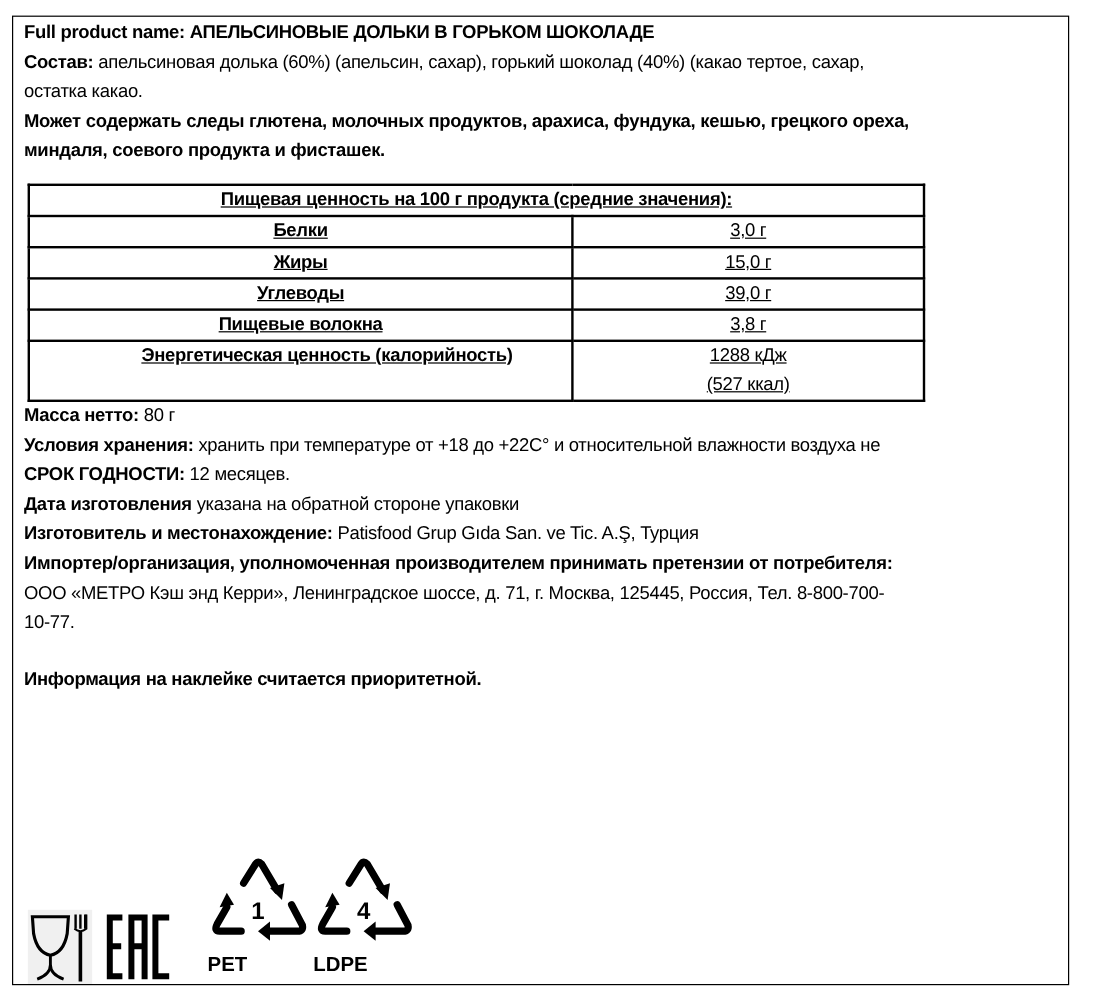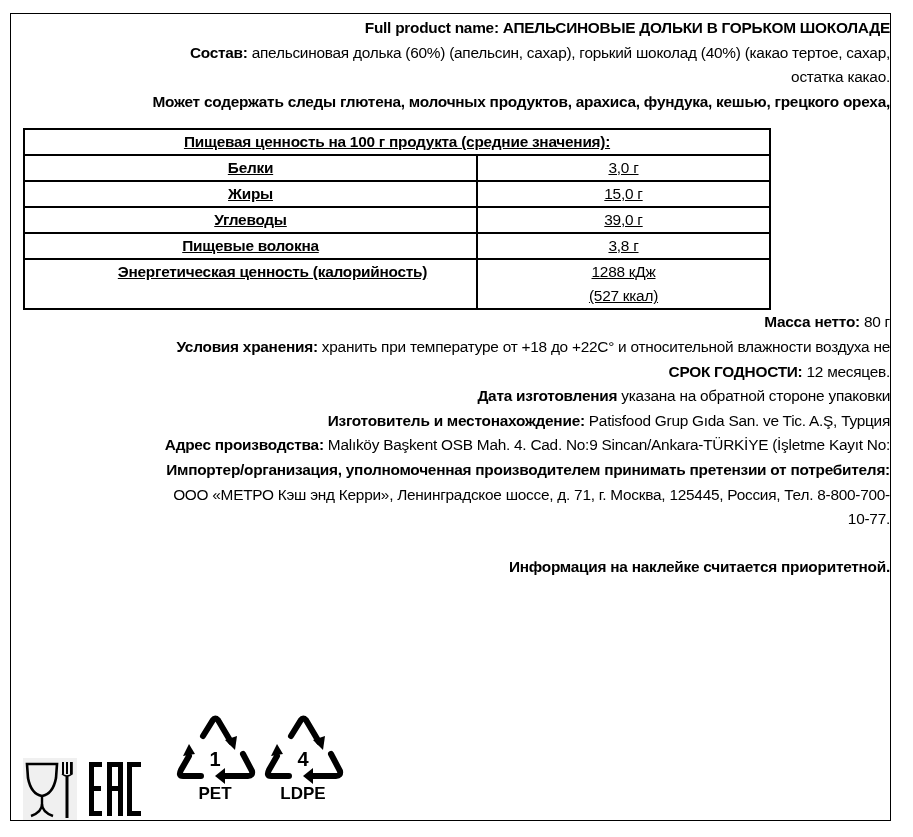--- a/index.html
+++ b/index.html
@@ -2,53 +2,54 @@
 <html><head>
   <meta charset="utf-8">
   <style>
     html, body { margin: 0; padding: 0; background: #ffffff; }
     body { width: 913px; height: 837px; position: relative; overflow: hidden;
            font-family: "Liberation Sans", sans-serif; color: #000; }
     .frame { position: absolute; left: 10px; top: 13px; width: 879px; height: 806px;
              border: 1px solid #000; box-sizing: content-box; }
     .content { position: absolute; left: 9px; top: 2px; width: 870px;
                font-size: 15.4px; line-height: 24.6px; letter-spacing: -0.25px; }
-    .line { white-space: nowrap; text-align: right; }
+    .line { white-space: nowrap; }
     b { font-weight: bold; }
     .spacer { height: 23px; }
     table.nutri { border-collapse: collapse; width: 748px; margin-left: 3px; margin-top: 14px;
                   font-size: 15.4px; letter-spacing: -0.25px; text-decoration: underline; }
     table.nutri td { border: 2px solid #000; text-align: center; padding: 0; height: 24px; line-height: 24px; }
     table.nutri td.label { font-weight: bold; width: 407px; border-radius: 7px; }
     table.nutri td.head { font-weight: bold; }
     table.nutri td.energy-label { vertical-align: top; padding-left: 44px; }
     table.nutri tr.energy td { height: 48px; }
     .icons { position: absolute; left: 12px; bottom: 0px; height: 115px; width: 340px; }
     .icon { position: absolute; }
     .glass-fork { left: 0px; bottom: 0px; width: 54px; height: 62px; }
     .eac { left: 64px; bottom: 2px; width: 56px; height: 58px; }
     .recycle { width: 84px; height: 114px; bottom: 0; }
     .recycle.pet { left: 150px; }
     .recycle.ldpe { left: 238px; }
-    .recycle .code-label { position: absolute; left: 0; width: 84px; bottom: 16px; text-align: center;
+    .recycle .code-label { position: absolute; left: 0; width: 84px; bottom: 6px; text-align: left;
                            font-weight: bold; font-size: 17px; font-family: "Liberation Sans", sans-serif; }
   </style>
 </head>
 <body>
 
 <div class="frame">
   <div class="content">
     <div class="line">
       <b>Full product name:</b><b> АПЕЛЬСИНОВЫЕ ДОЛЬКИ В ГОРЬКОМ ШОКОЛАДЕ</b>
     </div>
     <div class="line">
       <b>Состав:</b><span> апельсиновая долька (60%) (апельсин, сахар), горький шоколад (40%) (какао тертое, сахар,</span>
     </div>
     <div class="line">остатка какао.</div>
     <div class="line"><b>Может содержать следы глютена, молочных продуктов, арахиса, фундука, кешью, грецкого ореха,</b></div>
+    <div class="line"><b>миндаля, соевого продукта и фисташек.</b></div>
 
     <table class="nutri">
       <tbody>
           <tr>
         <td class="head" colspan="2">Пищевая ценность на 100 г продукта (средние значения):</td>
       </tr>
       <tr>
         <td class="label">Белки</td>
         <td>3,0 г</td>
       </tr>
@@ -81,23 +82,20 @@
       <b>Условия хранения:</b><span> хранить при температуре от +18 до +22С° и относительной влажности воздуха не</span>
     </div>
     <div class="line">
       <b>СРОК ГОДНОСТИ:</b><span> 12 месяцев.</span>
     </div>
     <div class="line">
       <b>Дата изготовления</b><span> указана на обратной стороне упаковки</span>
     </div>
     <div class="line">
       <b>Изготовитель и местонахождение:</b><span> Patisfood Grup Gıda San. ve Tic. A.Ş, Турция</span>
-    </div>
-    <div class="line">
-      <b>Адрес производства:</b><span> Malıköy Başkent OSB Mah. 4. Cad. No:9 Sincan/Ankara-TÜRKİYE (İşletme Kayıt No:</span>
     </div>
     <div class="line"><b>Импортер/организация, уполномоченная производителем принимать претензии от потребителя:</b></div>
     <div class="line">ООО «МЕТРО Кэш энд Керри», Ленинградское шоссе, д. 71, г. Москва, 125445, Россия, Тел. 8-800-700-</div>
     <div class="line">10-77.</div>
     <div class="spacer"></div>
     <div class="line"><b>Информация на наклейке считается приоритетной.</b></div>
   </div>
 
   <div class="icons">
     <div class="icon glass-fork">

